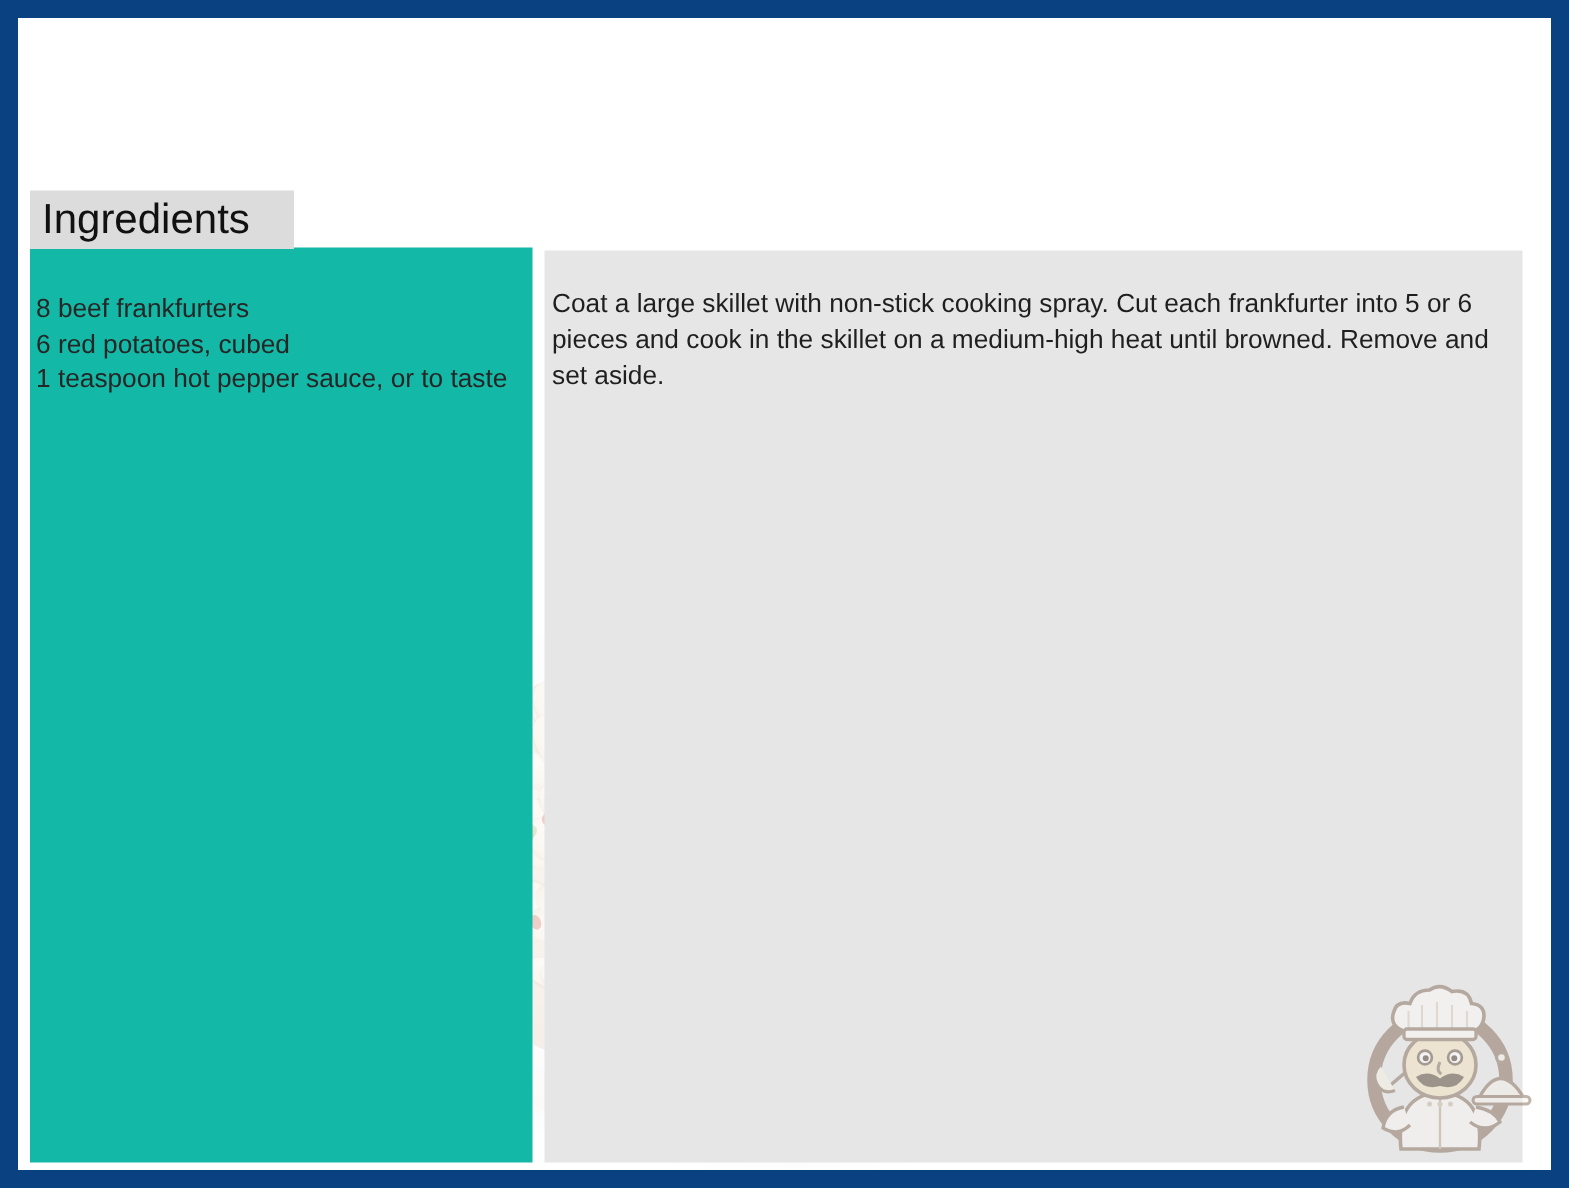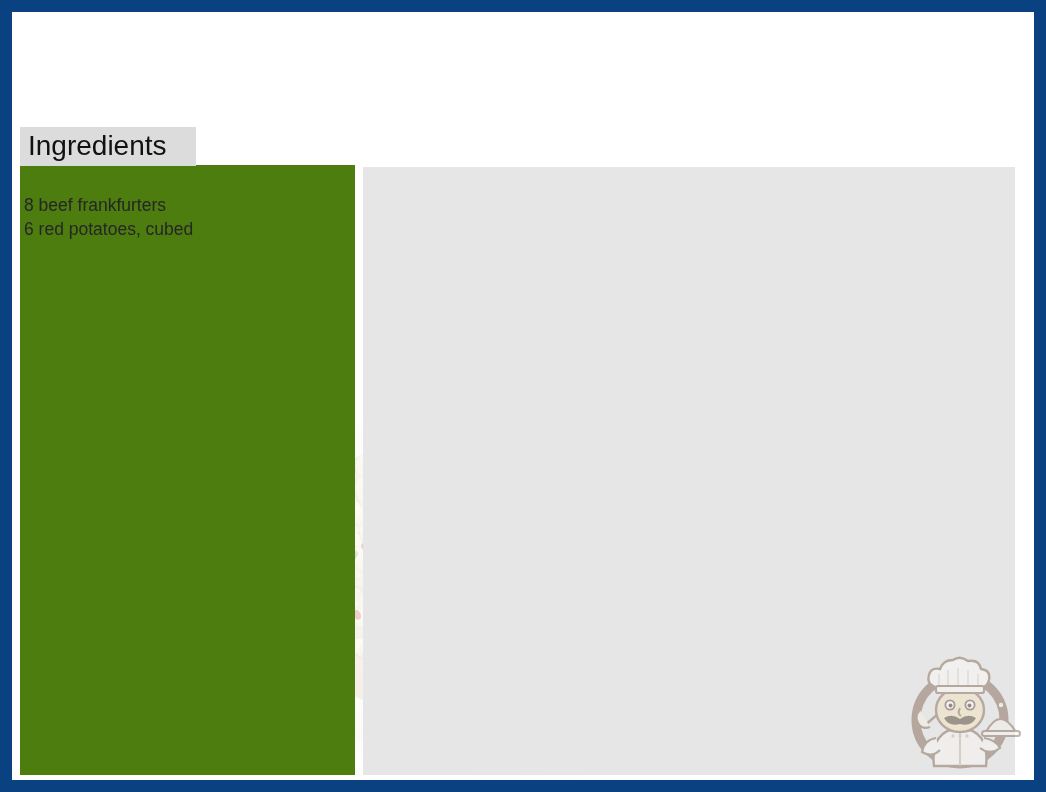--- a/index.html
+++ b/index.html
@@ -168,21 +168,21 @@
     font-size: 28px;
     color: #111111;
     white-space: nowrap;
   }
   .ing-panel {
     position: absolute;
     left: 20px;
     top: 165px;
     width: 335px;
     height: 610px;
-    background: #4d7c0f;
+    background: #14b8a6;
     z-index: 11;
   }
   .ing-list {
     position: absolute;
     left: 4px;
     top: 29px;
     right: 10px;
   }
   .ing-line {
     font-size: 17.5px;
@@ -580,26 +580,28 @@
       </div>
   </div>
 
   <div class="ing-tab">
     <div class="ing-tab-label">Ingredients</div>
   </div>
   <div class="ing-panel">
     <div class="ing-list" id="ing-list">
         <div class="ing-line">8 beef frankfurters</div>
         <div class="ing-line">6 red potatoes, cubed</div>
+        <div class="ing-line">1 teaspoon hot pepper sauce, or to taste</div>
       </div>
   </div>
 
   <div class="dir-panel"></div>
   <div class="dir-text-layer">
     <div class="dir-body" id="dir-body">
+        <p class="dir-para">Coat a large skillet with non-stick cooking spray. Cut each frankfurter into 5 or 6 pieces and cook in the skillet on a medium-high heat until browned. Remove and set aside.</p>
       </div>
   </div>
 
   <div class="chef-logo">
     <svg width="124" height="124" viewBox="0 0 124 124" xmlns="http://www.w3.org/2000/svg">
 
       <circle cx="62" cy="72" r="44" fill="none" stroke="#8a6f5e" stroke-width="9"></circle>
 
       <g>
         <path d="M88 84 q14 -26 30 0 z" fill="#f4f0ea" stroke="#8a7360" stroke-width="2.2"></path>

